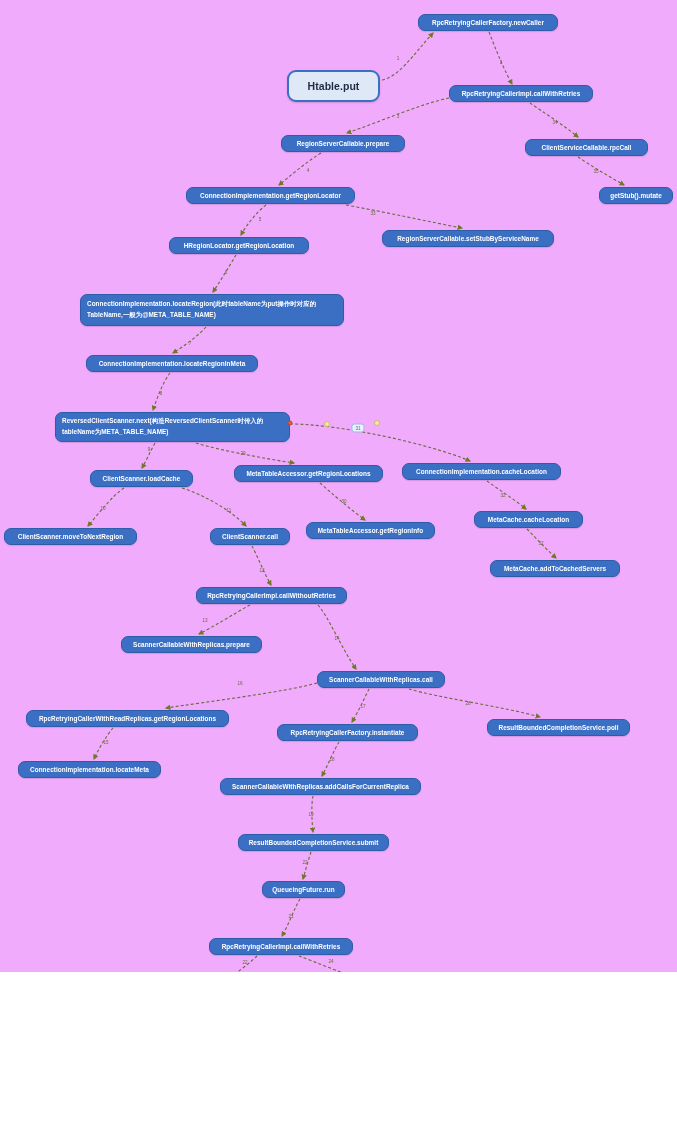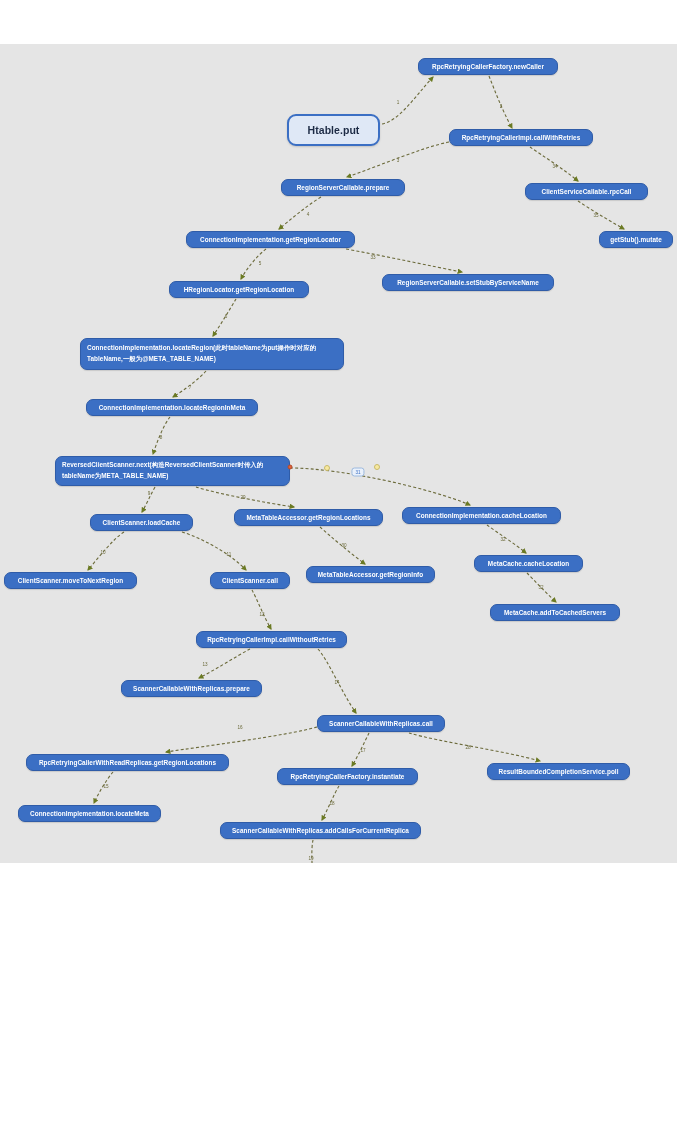--- a/index.html
+++ b/index.html
@@ -6,24 +6,23 @@
     margin: 0;
     padding: 0;
     background: #ffffff;
   }
   body {
     font-family: "Liberation Sans", sans-serif;
   }
   #canvas {
     position: relative;
     width: 677px;
-    height: 819px;
-    background: #e5e5e5;
+    height: 972px;
+    background: #f0abfc;
     overflow: hidden;
-    margin-top: 44px;
   }
   #edge-layer {
     position: absolute;
     left: 0;
     top: 0;
     width: 677px;
     height: 1130px;
     pointer-events: none;
   }
   .node {

